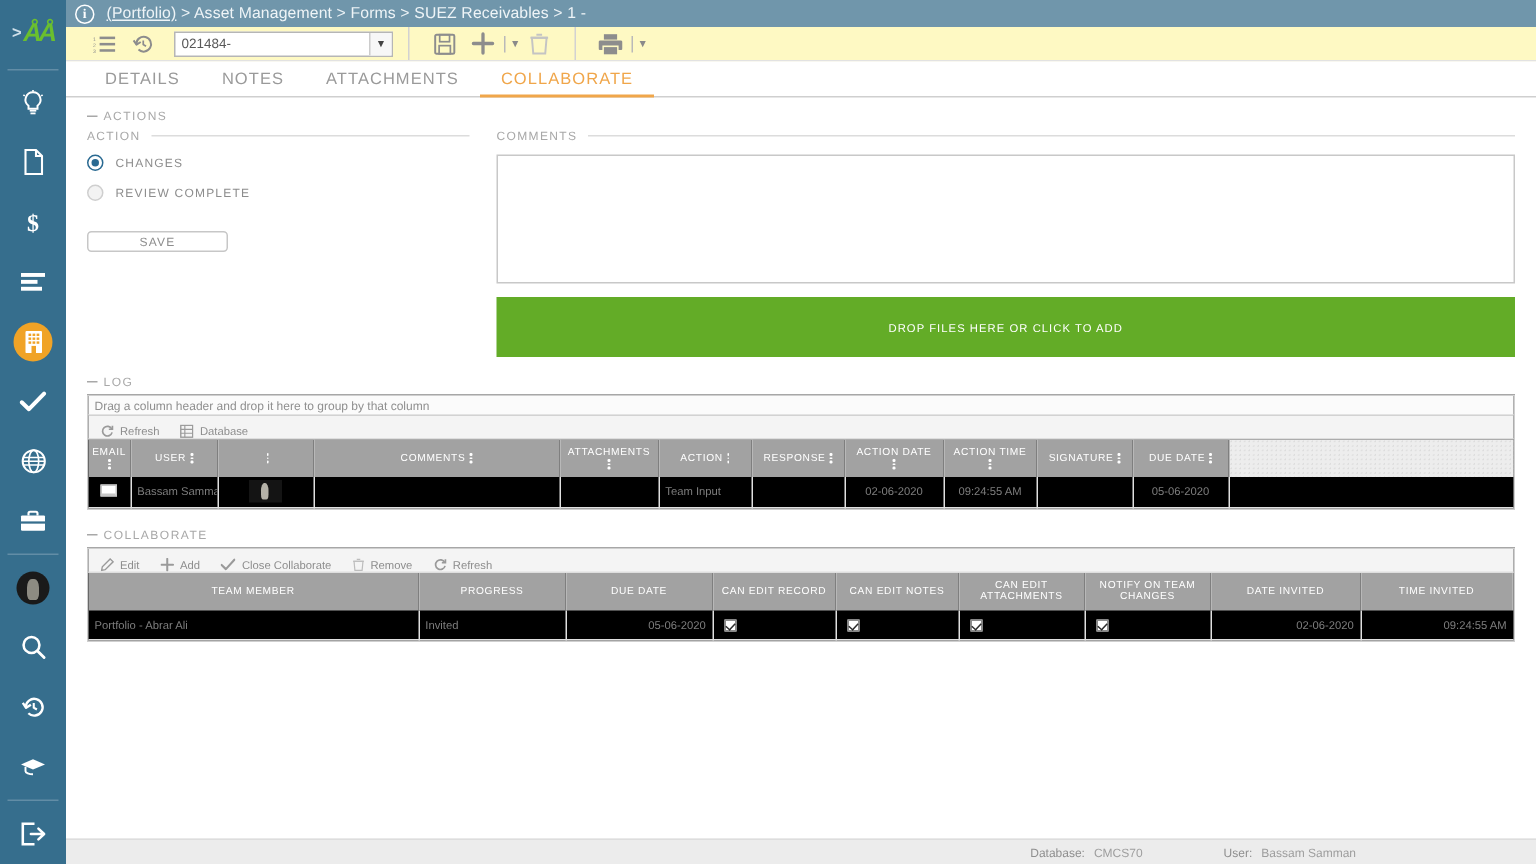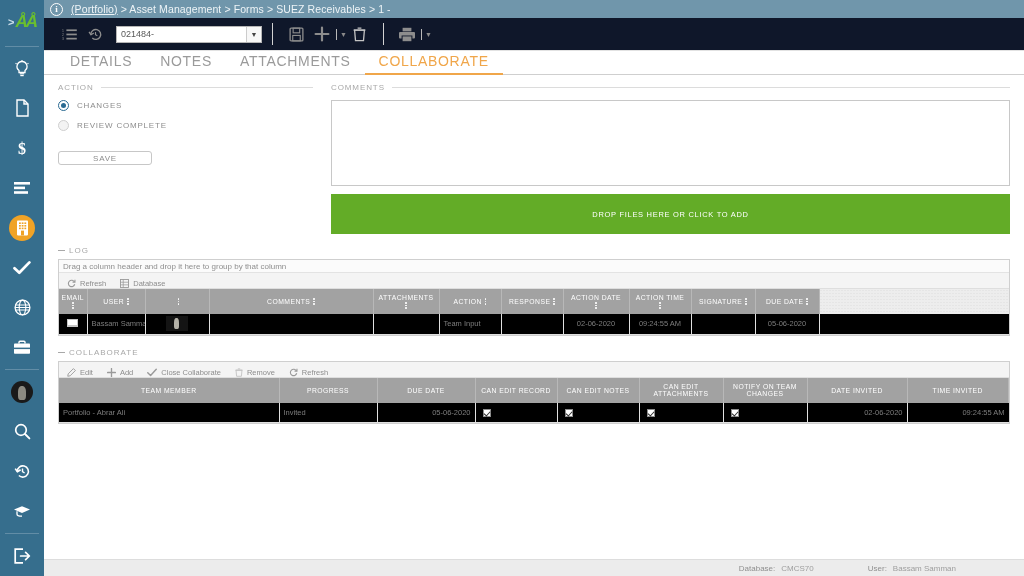--- a/index.html
+++ b/index.html
@@ -119,22 +119,22 @@
   .breadcrumb {
     color: #eef4f7;
     font-size: 10.5px;
     white-space: nowrap;
     letter-spacing: 0.1px;
   }
   .breadcrumb .lnk { text-decoration: underline; }
 
   
   .toolbar {
-    height: 33px;
-    background: #0f172a;
+    height: 23px;
+    background: #fef9c3;
     display: flex;
     align-items: center;
     padding-left: 12px;
     flex: none;
     border-bottom: 1px solid #e2e2e2;
   }
   .tb-btn {
     width: 26px; height: 24px;
     display: flex; align-items: center; justify-content: center;
     cursor: pointer;
@@ -172,21 +172,21 @@
   .tabs {
     height: 24px;
     background: #fff;
     display: flex;
     align-items: flex-end;
     padding-left: 12px;
     border-bottom: 1px solid #cfcfcf;
     flex: none;
   }
   .tab {
-    font-size: 14px;
+    font-size: 11px;
     letter-spacing: 0.7px;
     color: #9a9a9a;
     padding: 0 14px 4px 14px;
     cursor: pointer;
     border-bottom: 2px solid transparent;
     margin-bottom: -1px;
   }
   .tab.active {
     color: #f0a64a;
     border-bottom-color: #f0a64a;
@@ -444,21 +444,21 @@
   
   .statusbar {
     height: 17px;
     background: #ececec;
     border-top: 1px solid #dddddd;
     display: flex;
     align-items: center;
     justify-content: flex-end;
     font-size: 8px;
     color: #9a9a9a;
-    padding-right: 68px;
+    padding-right: 120px;
     gap: 54px;
     flex: none;
   }
   .statusbar .lbl { color: #8f8f8f; }
   .statusbar .val { color: #9e9e9e; }
   .sb-pair { display: flex; gap: 6px; }
 </style>
 </head>
 <body>
 
@@ -637,20 +637,24 @@
 
     <div class="tabs">
       <div class="tab">DETAILS</div>
       <div class="tab">NOTES</div>
       <div class="tab">ATTACHMENTS</div>
       <div class="tab active">COLLABORATE</div>
     </div>
 
     <div class="content">
 
+      <div class="section-head">
+        <span class="minus"></span>
+        <span>ACTIONS</span>
+      </div>
 
       <div class="fieldset-row">
         <div class="fs actions-col">
           <div class="fs-legend">
             <span>ACTION</span>
             <span class="rule"></span>
           </div>
           <div class="radio-row">
             <span class="radio on"></span>
             <span class="radio-label">CHANGES</span>

